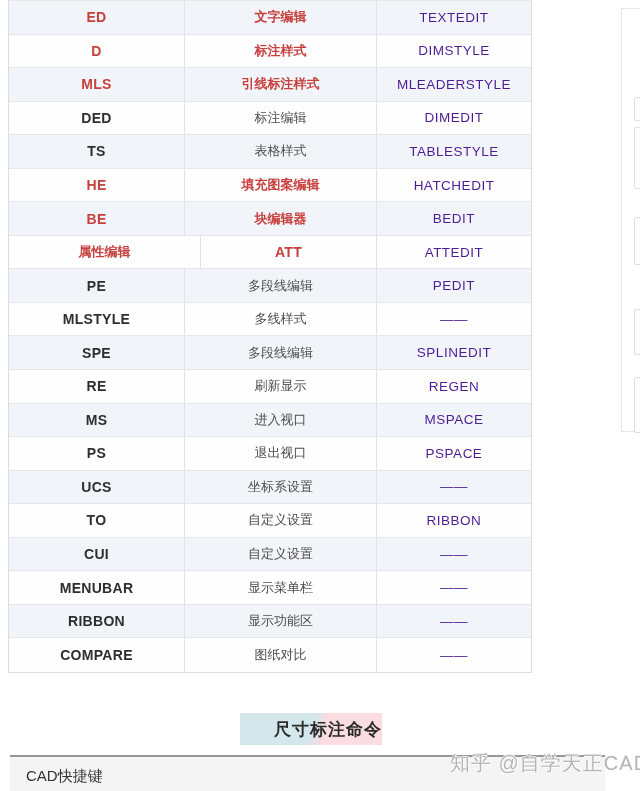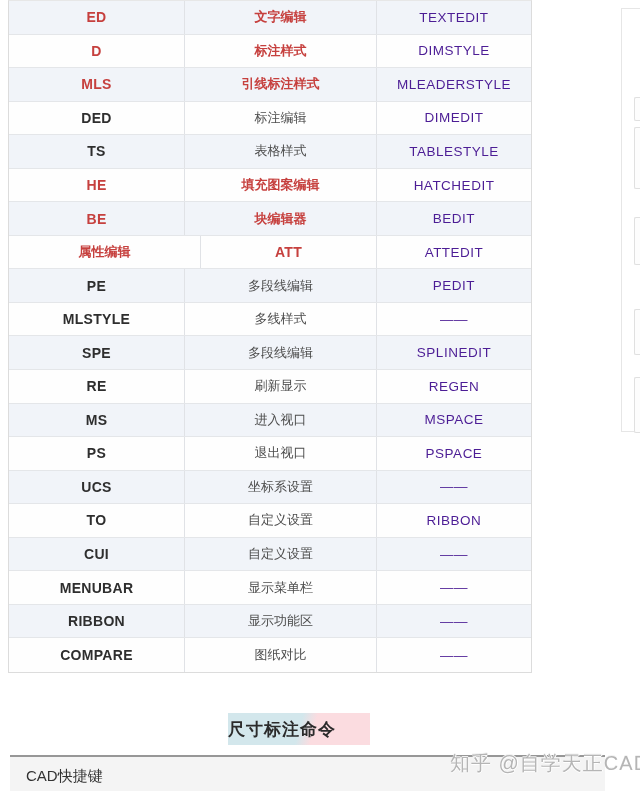--- a/index.html
+++ b/index.html
@@ -35,22 +35,22 @@
     position:absolute;left:12px;width:8px;background:#fdfdfd;
     border:1px solid #e0e0e0;border-right:none;border-radius:2px 0 0 2px;box-sizing:border-box;
   }
   .thumb.t1{top:88px;height:24px;}
   .thumb.t2{top:118px;height:62px;}
   .thumb.t3{top:208px;height:48px;}
   .thumb.t4{top:300px;height:46px;}
   .thumb.t5{top:368px;height:56px;}
   
   .badge{
-    position:absolute;left:228px;top:713px;width:142px;height:32px;
-    display:flex;align-items:center;justify-content:flex-start;
+    position:absolute;left:240px;top:713px;width:142px;height:32px;
+    display:flex;align-items:center;justify-content:flex-end;
     font-size:17px;font-weight:bold;color:#2b2b2b;letter-spacing:1px;
     background:linear-gradient(105deg,var(--badge-cyan,#d3e7ec) 0%,var(--badge-cyan,#d3e7ec) 50%,var(--badge-pink,#fbdce0) 60%,var(--badge-pink,#fbdce0) 100%);
   }
   
   .bottom-bar{
     position:absolute;left:10px;top:755px;width:595px;height:40px;
     background:#f4f4f4;border-top:2px solid #979797;box-sizing:border-box;
     display:flex;align-items:center;padding-left:16px;
     font-size:15px;color:#333333;
   }

